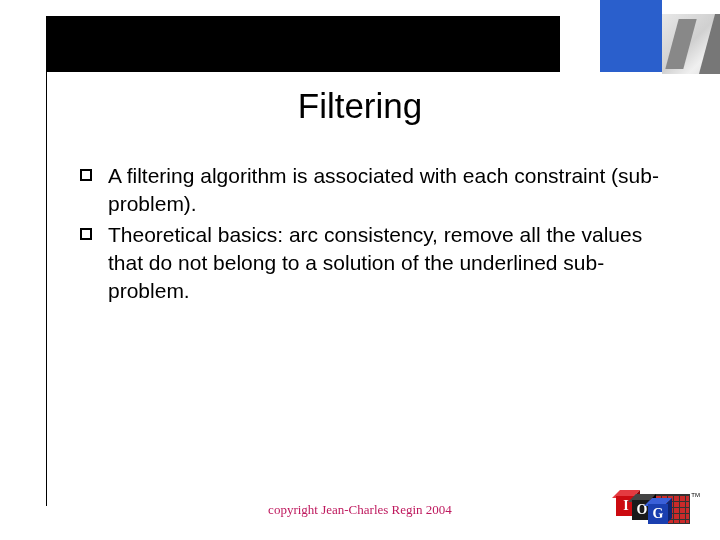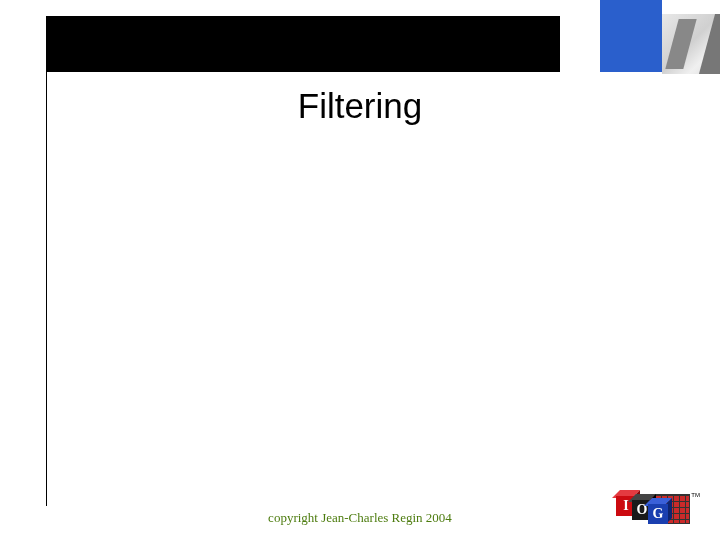--- a/index.html
+++ b/index.html
@@ -86,27 +86,27 @@
     width: 12px;
     height: 12px;
     border: 2px solid #000;
     flex: 0 0 12px;
     margin-top: 7px;
     margin-right: 16px;
   }
   .item-text { flex: 1; }
   .footer {
     position: absolute;
-    bottom: 14px;
+    bottom: 22px;
     left: 0;
     width: 720px;
     text-align: center;
     font-size: 13px;
     font-family: "Times New Roman", Times, serif;
-    color: #4d7c0f;
+    color: #be185d;
   }
   .logo {
     position: absolute;
     right: 30px;
     bottom: 16px;
     width: 76px;
     height: 30px;
   }
   .gridbg {
     position: absolute;
@@ -146,20 +146,28 @@
 <div class="topband">
   <div class="blackbar"></div>
   <div class="bluebar"></div>
   <div class="photo"></div>
 </div>
 <div class="vline"></div>
 
 <div class="title">Filtering</div>
 
 <div class="content">
+  <div class="item">
+    <div class="bullet"></div>
+    <div class="item-text">A filtering algorithm is associated with each constraint (sub-problem).</div>
+  </div>
+  <div class="item">
+    <div class="bullet"></div>
+    <div class="item-text">Theoretical basics: arc consistency, remove all the values that do not belong to a solution of the underlined sub-problem.</div>
+  </div>
 </div>
 
 <div class="footer">copyright Jean-Charles Regin 2004</div>
 
 <div class="logo">
   <div class="gridbg"></div>
   <div class="cube red">
     <div class="top"></div>
       <div class="side"></div>
     <div class="front">I</div>

